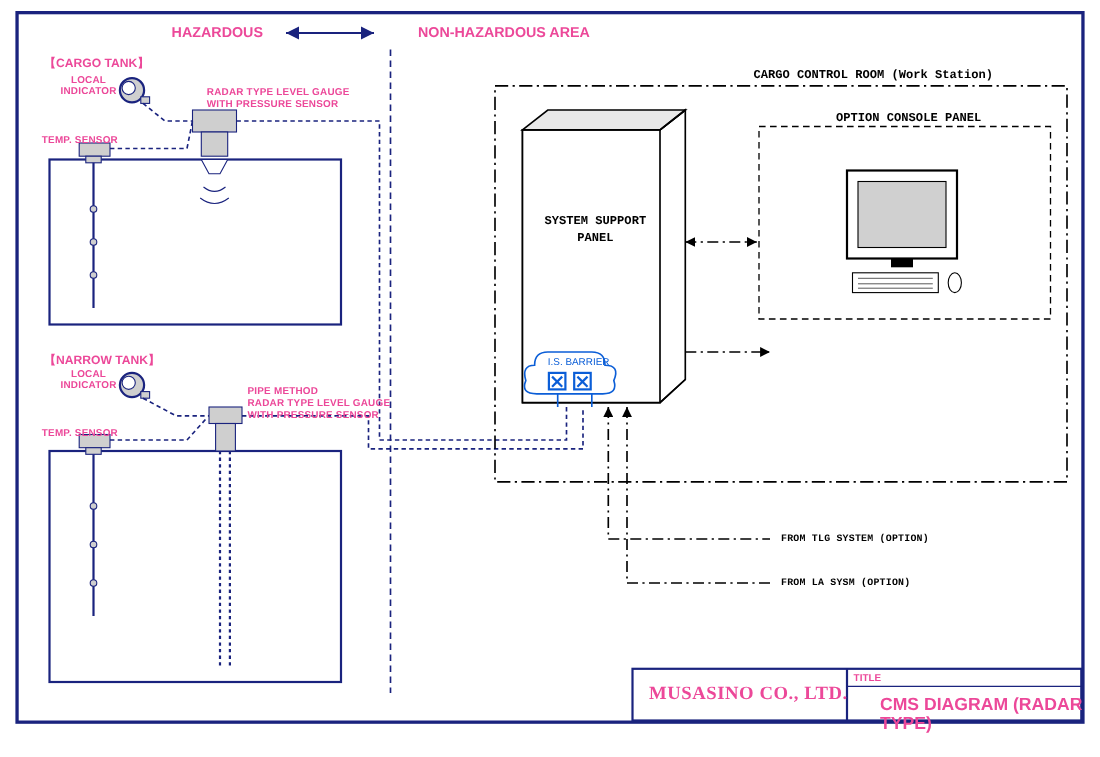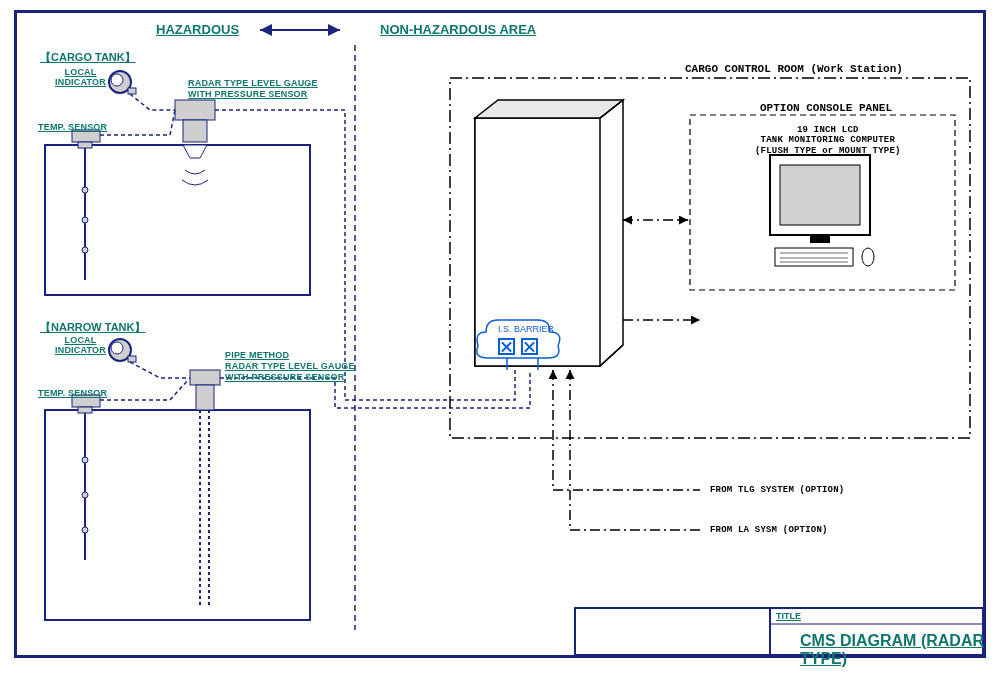--- a/index.html
+++ b/index.html
@@ -1,18 +1,18 @@
 <!DOCTYPE html>
 <html><head>
 <meta charset="utf-8">
 <style>
   html,body{margin:0;padding:0;background:#fff;font-family:Arial,Helvetica,sans-serif;}
   .stage{position:relative;width:1000px;height:688px;margin:0 auto;}
   .frame{position:absolute;left:14px;top:10px;right:14px;bottom:30px;border:3px solid #1a237e;}
-  .txt{position:absolute;color:#0f766e;font-weight:bold;text-decoration:underline;}
+  .txt{position:absolute;color:#ec4899;font-weight:bold;}
   .txtk{position:absolute;color:#000;font-weight:bold;font-family:Liberation Mono, monospace;}
   .tiny{font-size:9px;letter-spacing:.2px;}
   .med{font-size:11px;text-align:center;}
   .big{font-size:13px;}
   .barrier-lbl{color:#0b5ed7;font-size:9px;font-weight:normal;}
   .is-box{width:13px;height:13px;border:2px solid #0b5ed7;display:inline-block;position:relative;margin:0 3px;}
   .is-box:before,.is-box:after{content:"";position:absolute;background:#0b5ed7;}
   .is-box:before{width:100%;height:2px;top:50%;left:0;transform:translateY(-50%) rotate(45deg);}
   .is-box:after{width:100%;height:2px;top:50%;left:0;transform:translateY(-50%) rotate(-45deg);}
   svg{position:absolute;top:0;left:0;}
@@ -137,29 +137,29 @@
 
   <div class="txt med" style="left:40px;top:320px">【NARROW TANK】</div>
   <div class="txt tiny" style="left:55px;top:336px;white-space:pre;text-align:center;line-height:1.1">LOCAL
 INDICATOR</div>
   <div class="txt tiny" style="left:38px;top:388px">TEMP. SENSOR</div>
   <div class="txt tiny" style="left:225px;top:350px;white-space:pre;line-height:1.2">PIPE METHOD
 RADAR TYPE LEVEL GAUGE
 WITH PRESSURE SENSOR</div>
 
   <div class="txtk med" style="left:685px;top:63px">CARGO CONTROL ROOM (Work Station)</div>
+  <div class="txtk med" style="left:495px;top:195px;text-align:center;white-space:pre;line-height:1.4">SYSTEM SUPPORT
+PANEL</div>
   <div class="txtk med" style="left:760px;top:102px">OPTION CONSOLE PANEL</div>
-  <div class="txtk tiny" style="left:755px;top:125px;white-space:pre;text-align:center;line-height:1.15">19 INCH LCD
-TANK MONITORING COMPUTER
-(FLUSH TYPE or MOUNT TYPE)</div>
 
   <div style="position:absolute;left:498px;top:324px" class="barrier-lbl">I.S. BARRIER</div>
   <div style="position:absolute;left:495px;top:338px">
     <span class="is-box"></span><span class="is-box"></span>
   </div>
 
   <div class="txtk tiny" style="left:710px;top:485px">FROM TLG SYSTEM (OPTION)</div>
   <div class="txtk tiny" style="left:710px;top:525px">FROM LA SYSM (OPTION)</div>
 
+  <div class="txt" style="left:590px;top:620px;font-size:17px;font-family:'Times New Roman',serif;letter-spacing:.5px;font-variant:small-caps">MUSASINO CO., LTD.</div>
   <div class="txt" style="left:776px;top:611px;font-size:9px">TITLE</div>
   <div class="txt" style="left:800px;top:632px;font-size:16px">CMS DIAGRAM (RADAR TYPE)</div>
 
 </div>
 
 </body></html>

